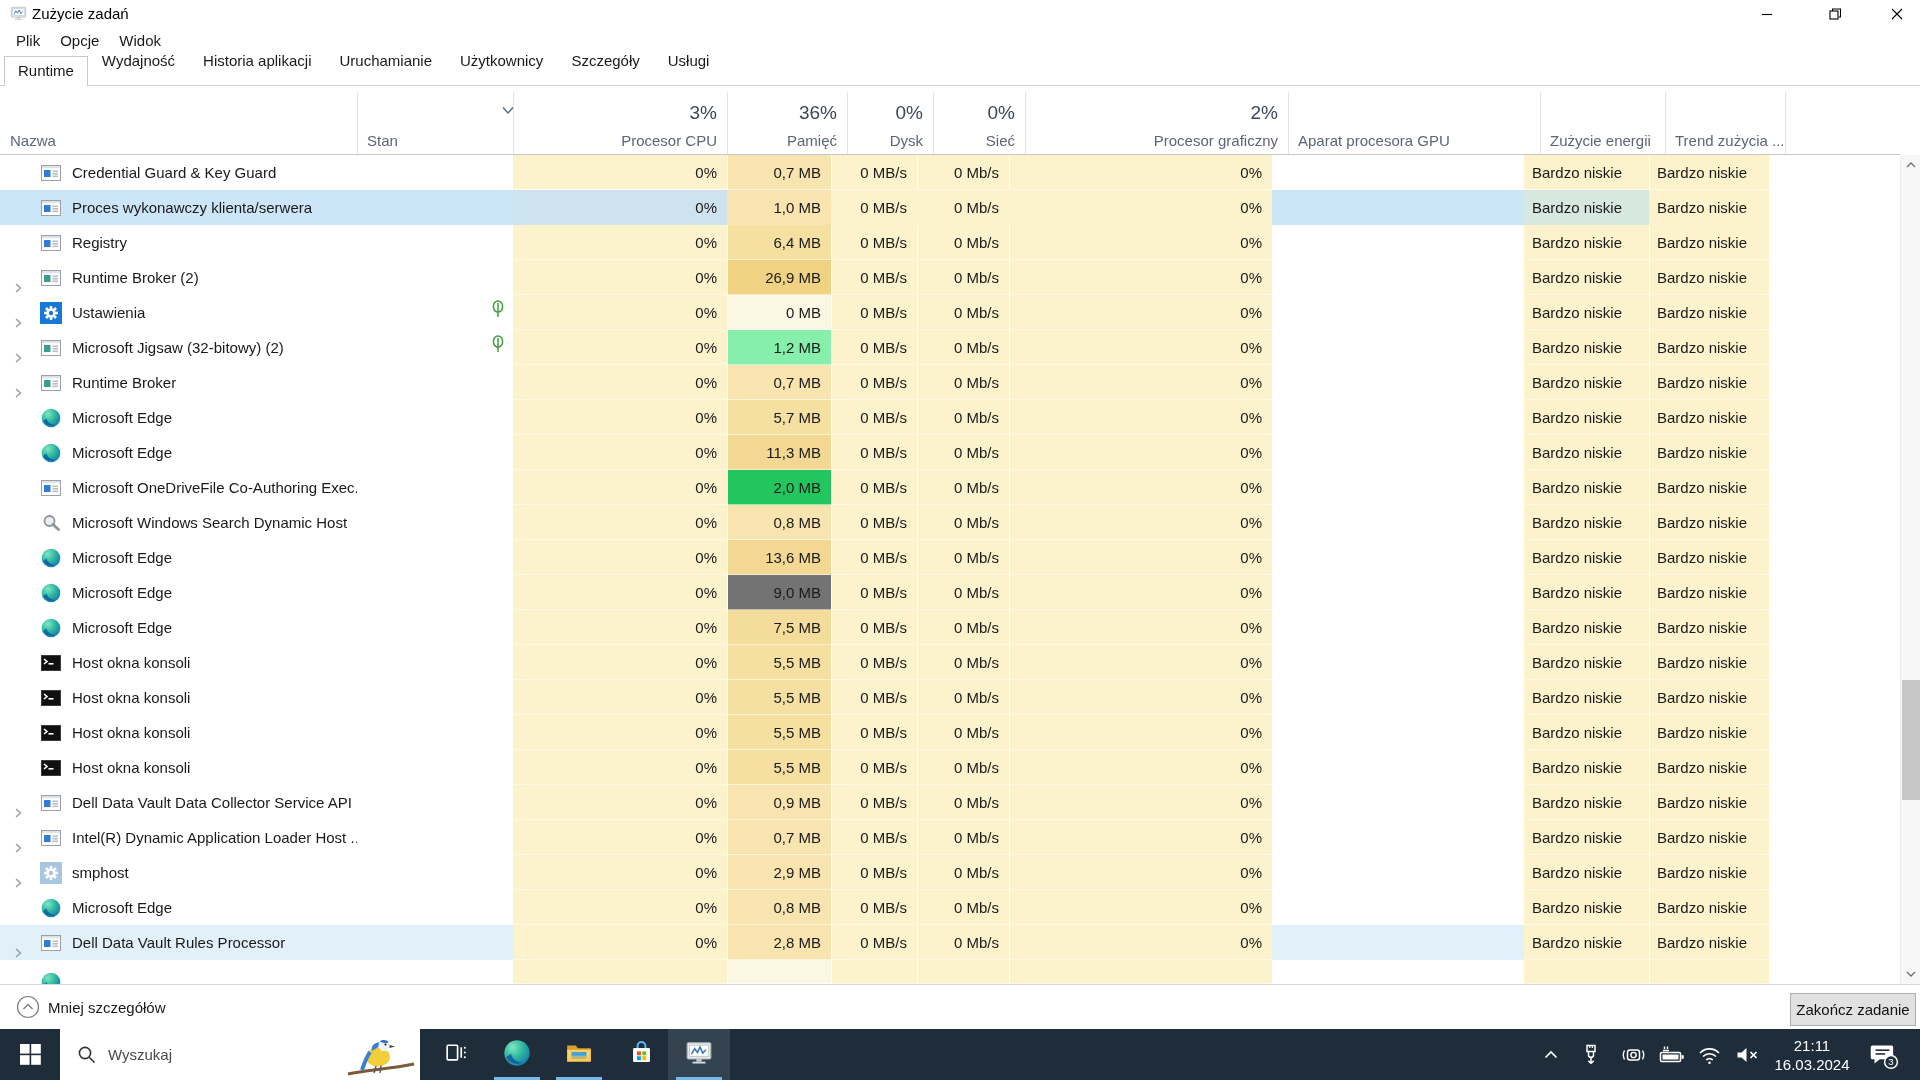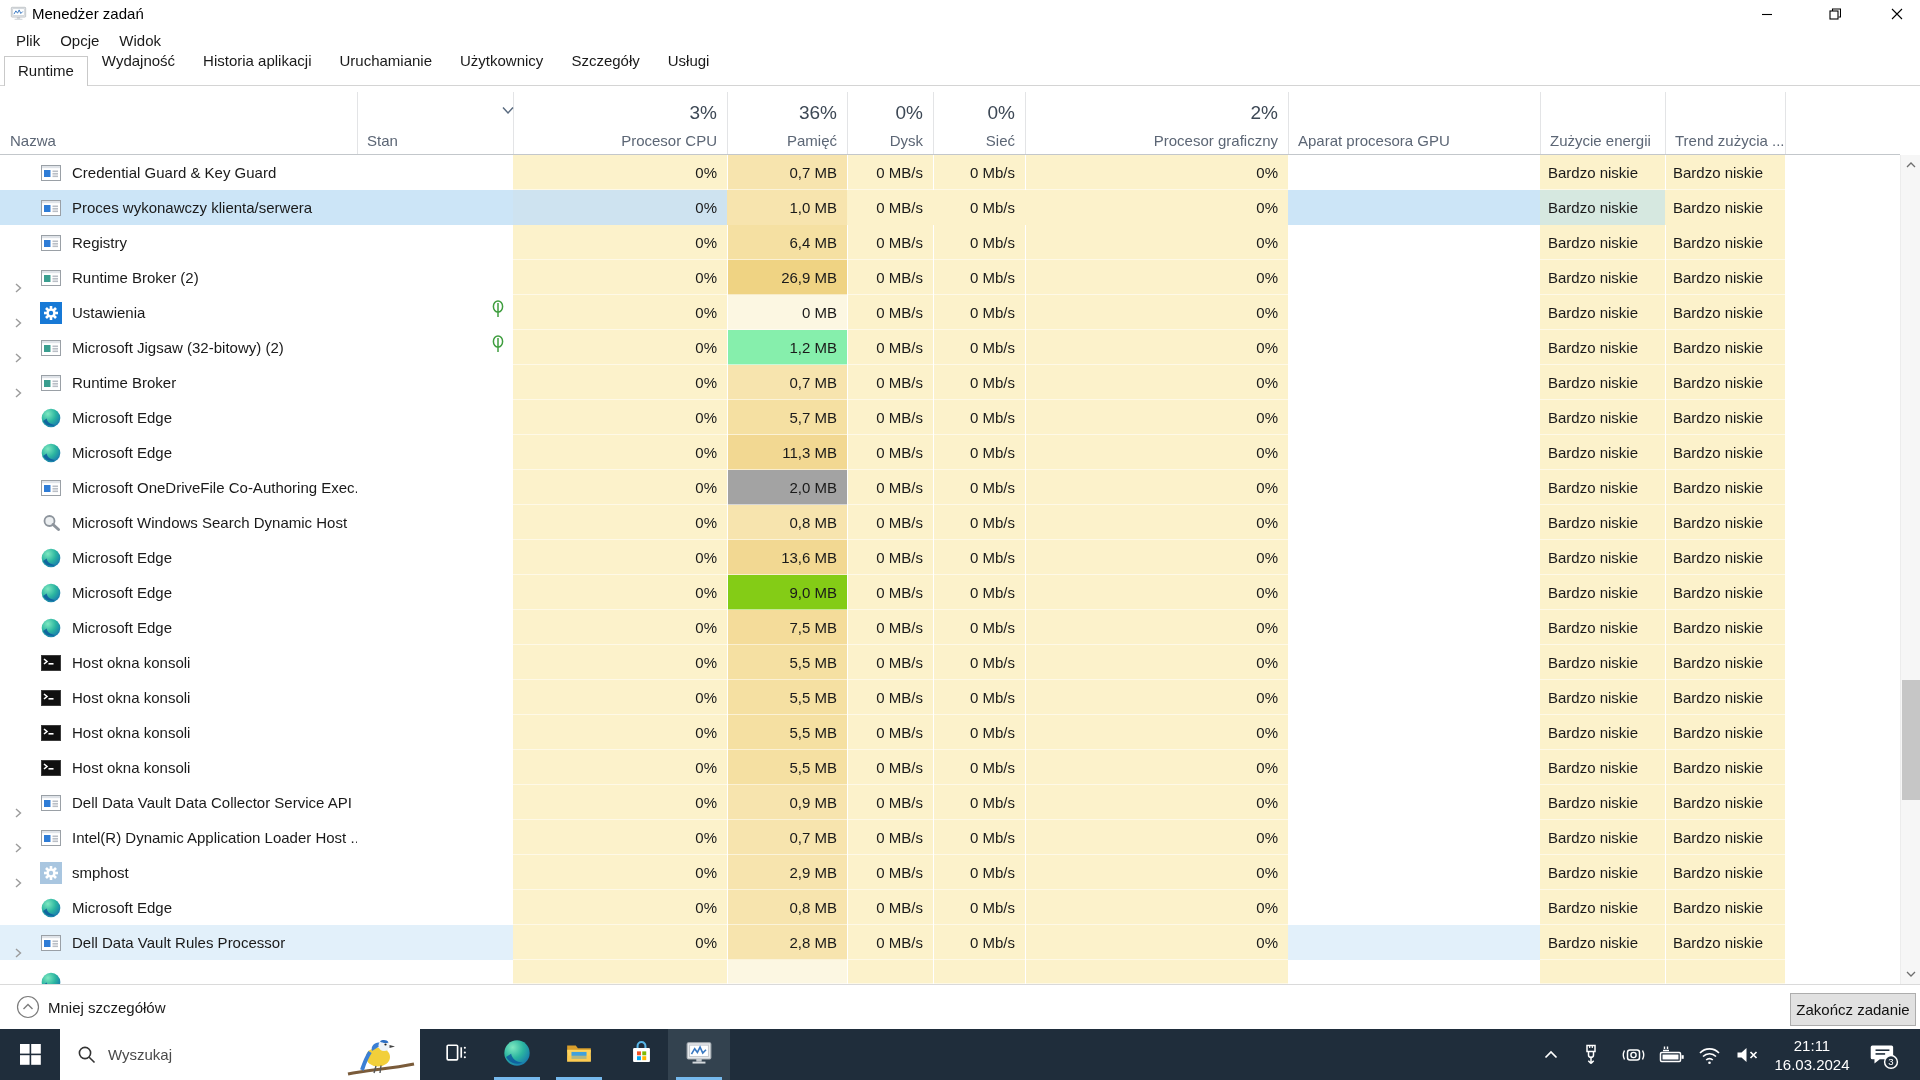--- a/index.html
+++ b/index.html
@@ -32,21 +32,21 @@
   #sort-chevron { position:absolute; left:500px; top:16px; }
 
   
   #tm-body { position:absolute; left:0; top:155px; width:1900px; height:829px; background:#fff; overflow:hidden; }
   .row { display:flex; height:35px; position:relative; }
   .row.partial { height:24px; overflow:hidden; }
   .cell { height:100%; font-size:15px; line-height:35px; white-space:nowrap; overflow:hidden; }
   .cn   { width:357px; position:relative; }
   .cs   { width:156px; display:flex; align-items:center; justify-content:flex-end; padding-right:7px; }
   .ccpu { width:214px; text-align:right; padding-right:10px; }
-  .cmem { width:120px; text-align:right; padding-right:10px; }
+  .cmem { width:104px; text-align:right; padding-right:10px; }
   .cdisk{ width:86px;  text-align:right; padding-right:10px; }
   .cnet { width:92px;  text-align:right; padding-right:10px; }
   .cgpu { width:263px; text-align:right; padding-right:10px; }
   .cap  { width:252px; }
   .cpw  { width:125px; padding-left:8px; }
   .ctr  { width:120px; padding-left:8px; }
   .crest{ flex:1; }
   .y { background:#fcf2cb; box-shadow: inset 0 -1px 0 rgba(255,255,255,.55); }
   .wl { box-shadow: inset 1px 0 0 #fff, inset 0 -1px 0 rgba(255,255,255,.55); }
   .row .exp { position:absolute; left:12px; top:11px; }
@@ -87,21 +87,21 @@
 <body>
 
 <div id="titlebar">
   <span id="title-icon"><svg width="17" height="17" viewBox="0 0 26 26">
         <rect x="2" y="3.5" width="22" height="15" rx="1.2" fill="#e8eaec" stroke="#aab0b6"></rect>
         <rect x="4.2" y="5.7" width="17.6" height="10.6" fill="#fff" stroke="#c6cbd0"></rect>
         <path d="M6 14 L9 9 L11.5 12.5 L14 7.5 L16.5 13 L19.5 10" stroke="#3a79c2" stroke-width="1.5" fill="none"></path>
         <rect x="10.5" y="18.5" width="5" height="2.5" fill="#c3c8cd"></rect>
         <rect x="7" y="21" width="12" height="1.8" fill="#d4d8dc"></rect>
       </svg></span>
-  <span id="app-title">Menedżer zadań</span>
+  <span id="app-title">Zużycie zadań</span>
   <div class="winctl" style="left:1744px">
     <svg width="12" height="12" viewBox="0 0 12 12">
         <line x1="1" y1="6.5" x2="11" y2="6.5" stroke="#000" stroke-width="1.1"></line>
       </svg>
   </div>
   <div class="winctl" style="left:1812px">
     <svg width="12" height="12" viewBox="0 0 12 12">
         <rect x="1" y="3" width="8" height="8" fill="none" stroke="#000" stroke-width="1.1"></rect>
         <path d="M3.5 3 V1 h8 v8 h-2" fill="none" stroke="#000" stroke-width="1.1"></path>
       </svg>
@@ -403,21 +403,21 @@
             <rect x="2" y="4" width="18" height="2.2" fill="#dfe3e8"></rect>
             <rect x="4" y="8" width="6.5" height="7" fill="#2e7cd6"></rect>
             <rect x="12.5" y="8.5" width="5.5" height="1.6" fill="#b9bec6"></rect>
             <rect x="12.5" y="11" width="5.5" height="1.6" fill="#b9bec6"></rect>
             <rect x="12.5" y="13.5" width="5.5" height="1.6" fill="#b9bec6"></rect>
           </svg></span>
         <span class="pname">Microsoft OneDriveFile Co-Authoring Exec...</span>
       </div>
       <div class="cell cs"></div>
       <div class="cell ccpu y">0%</div>
-      <div class="cell cmem wl" style="background: #a3a3a3;">2,0 MB</div>
+      <div class="cell cmem wl" style="background: #22c55e;">2,0 MB</div>
       <div class="cell cdisk wl" style="background: rgb(252, 242, 203);">0 MB/s</div>
       <div class="cell cnet wl" style="background: rgb(252, 242, 203);">0 Mb/s</div>
       <div class="cell cgpu wl" style="background: rgb(252, 242, 203);">0%</div>
       <div class="cell cap"></div>
       <div class="cell cpw y">Bardzo niskie</div>
       <div class="cell ctr wl" style="background: rgb(252, 242, 203);">Bardzo niskie</div>
       <div class="cell crest"></div>
     </div>
     <div class="row">
       <div class="cell cn">
@@ -474,21 +474,21 @@
                 <stop offset="1" stop-color="#0e5fb4"></stop>
               </radialGradient>
             </defs>
             <circle cx="11" cy="11" r="9.3" fill="url(#eg)"></circle>
             <path d="M3 14 C5.5 18.5 11 20 15 18 C10.5 17.5 7.5 15.5 6.7 11.5 Z" fill="#0a4f9e" opacity="0.75"></path>
           </svg></span>
         <span class="pname">Microsoft Edge</span>
       </div>
       <div class="cell cs"></div>
       <div class="cell ccpu y">0%</div>
-      <div class="cell cmem wl" style="background: #84cc16;">9,0 MB</div>
+      <div class="cell cmem wl" style="background: #737373;">9,0 MB</div>
       <div class="cell cdisk wl" style="background: rgb(252, 242, 203);">0 MB/s</div>
       <div class="cell cnet wl" style="background: rgb(252, 242, 203);">0 Mb/s</div>
       <div class="cell cgpu wl" style="background: rgb(252, 242, 203);">0%</div>
       <div class="cell cap"></div>
       <div class="cell cpw y">Bardzo niskie</div>
       <div class="cell ctr wl" style="background: rgb(252, 242, 203);">Bardzo niskie</div>
       <div class="cell crest"></div>
     </div>
     <div class="row">
       <div class="cell cn">

